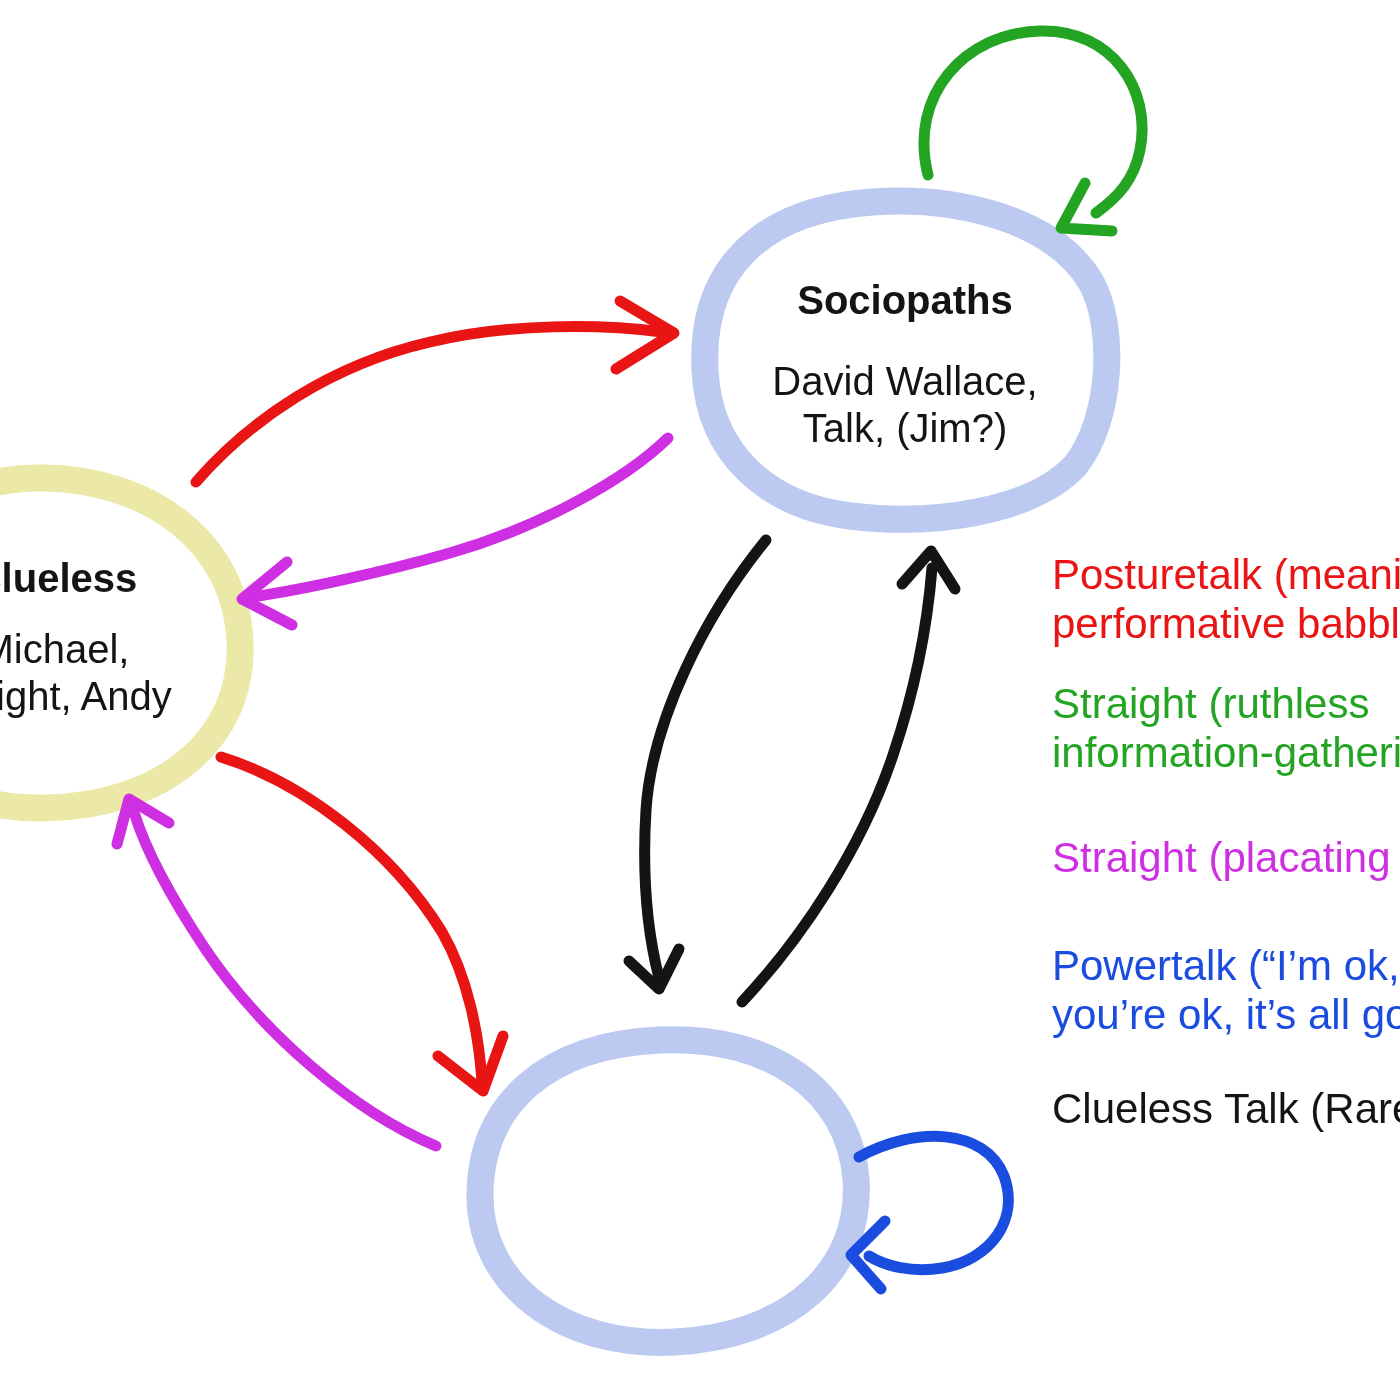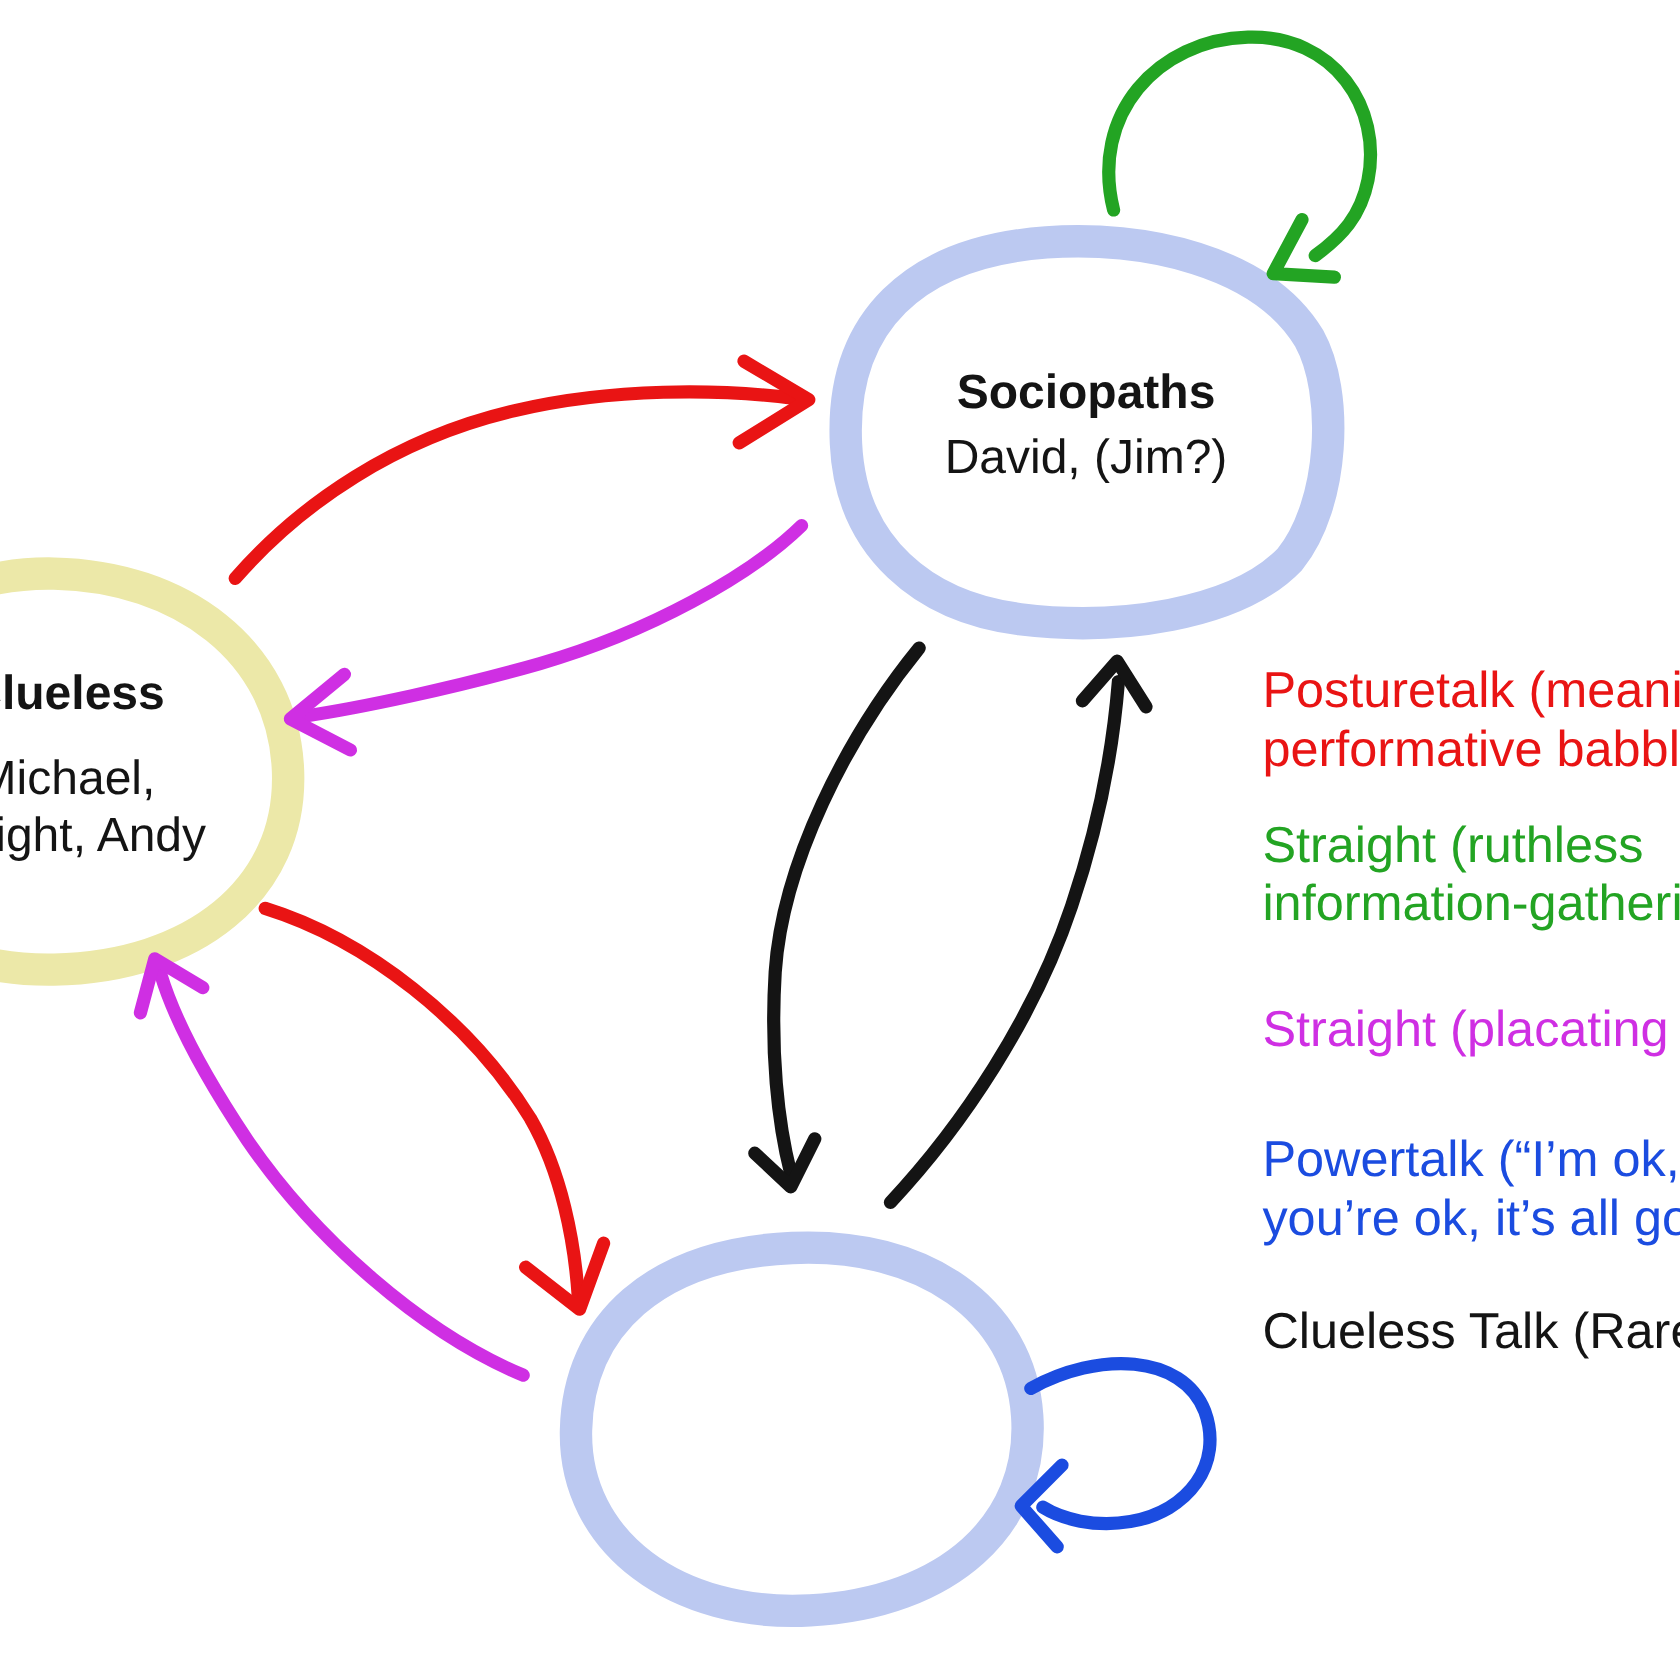--- a/index.html
+++ b/index.html
@@ -66,23 +66,24 @@
       <path class="arrow" d="M 436 1146 C 352 1111 262 1032 206 950 C 172 899 146 852 134 812" stroke="#cf2fe3"></path>
       <path class="arrow" d="M 117 844 L 129 799 L 169 823" stroke="#cf2fe3"></path>
     </g>
 
     <g>
       <path class="arrow" d="M 859 1157 C 915 1126 985 1128 1004 1176 C 1020 1220 990 1260 942 1268 C 912 1273 885 1266 869 1256" stroke="#1b4ce0"></path>
       <path class="arrow" d="M 885 1221 L 851 1255 L 881 1289" stroke="#1b4ce0"></path>
     </g>
   </svg>
 
-  <div class="node-text node-title" style="left:705px;top:276px;margin-top:27px;">Sociopaths</div>
+  <div class="node-text node-title" style="left:705px;top:276px;">Sociopaths</div>
   <div class="node-text node-members" style="left:705px;top:358px;">
-    <div>David, (Jim?)</div>
+    <div>David Wallace,</div>
+    <div>Talk, (Jim?)</div>
   </div>
 
   <div class="node-text node-title" style="left:-145px;top:554px;">Clueless</div>
   <div class="node-text node-members" style="left:-145px;top:626px;">
     <div>Michael,</div>
     <div>Dwight, Andy</div>
   </div>
 
 
   <div class="legend-item" style="top: 550px; color: rgb(233, 20, 20);">

